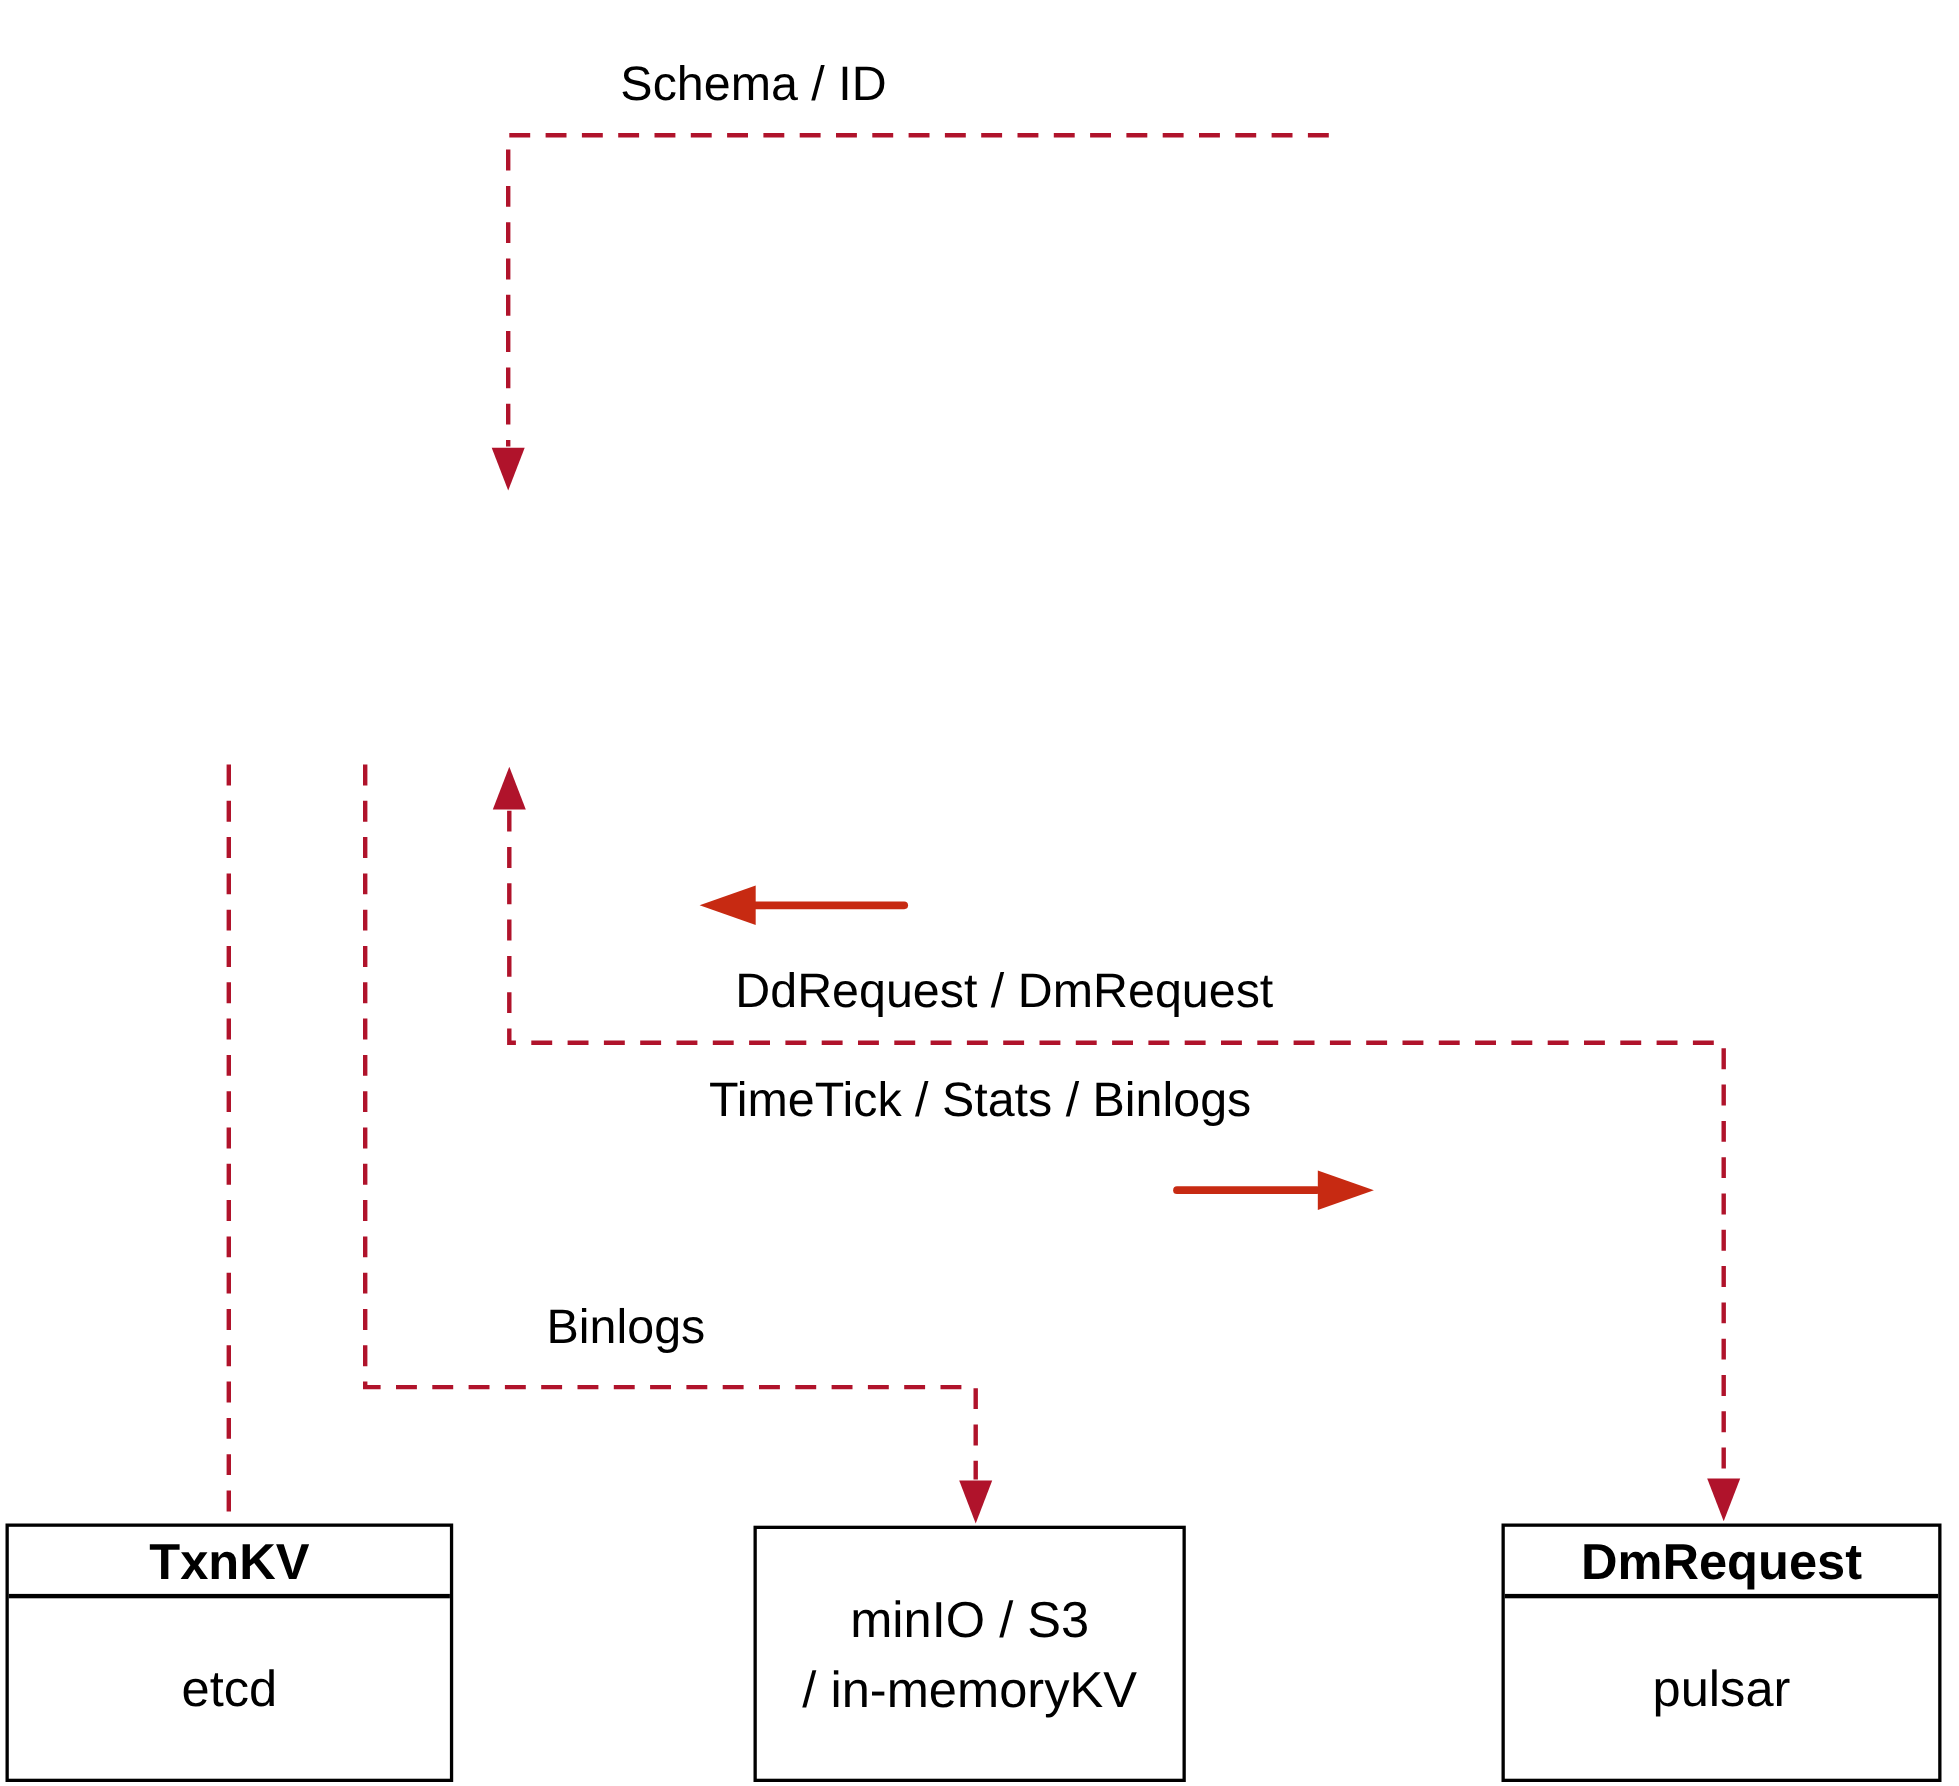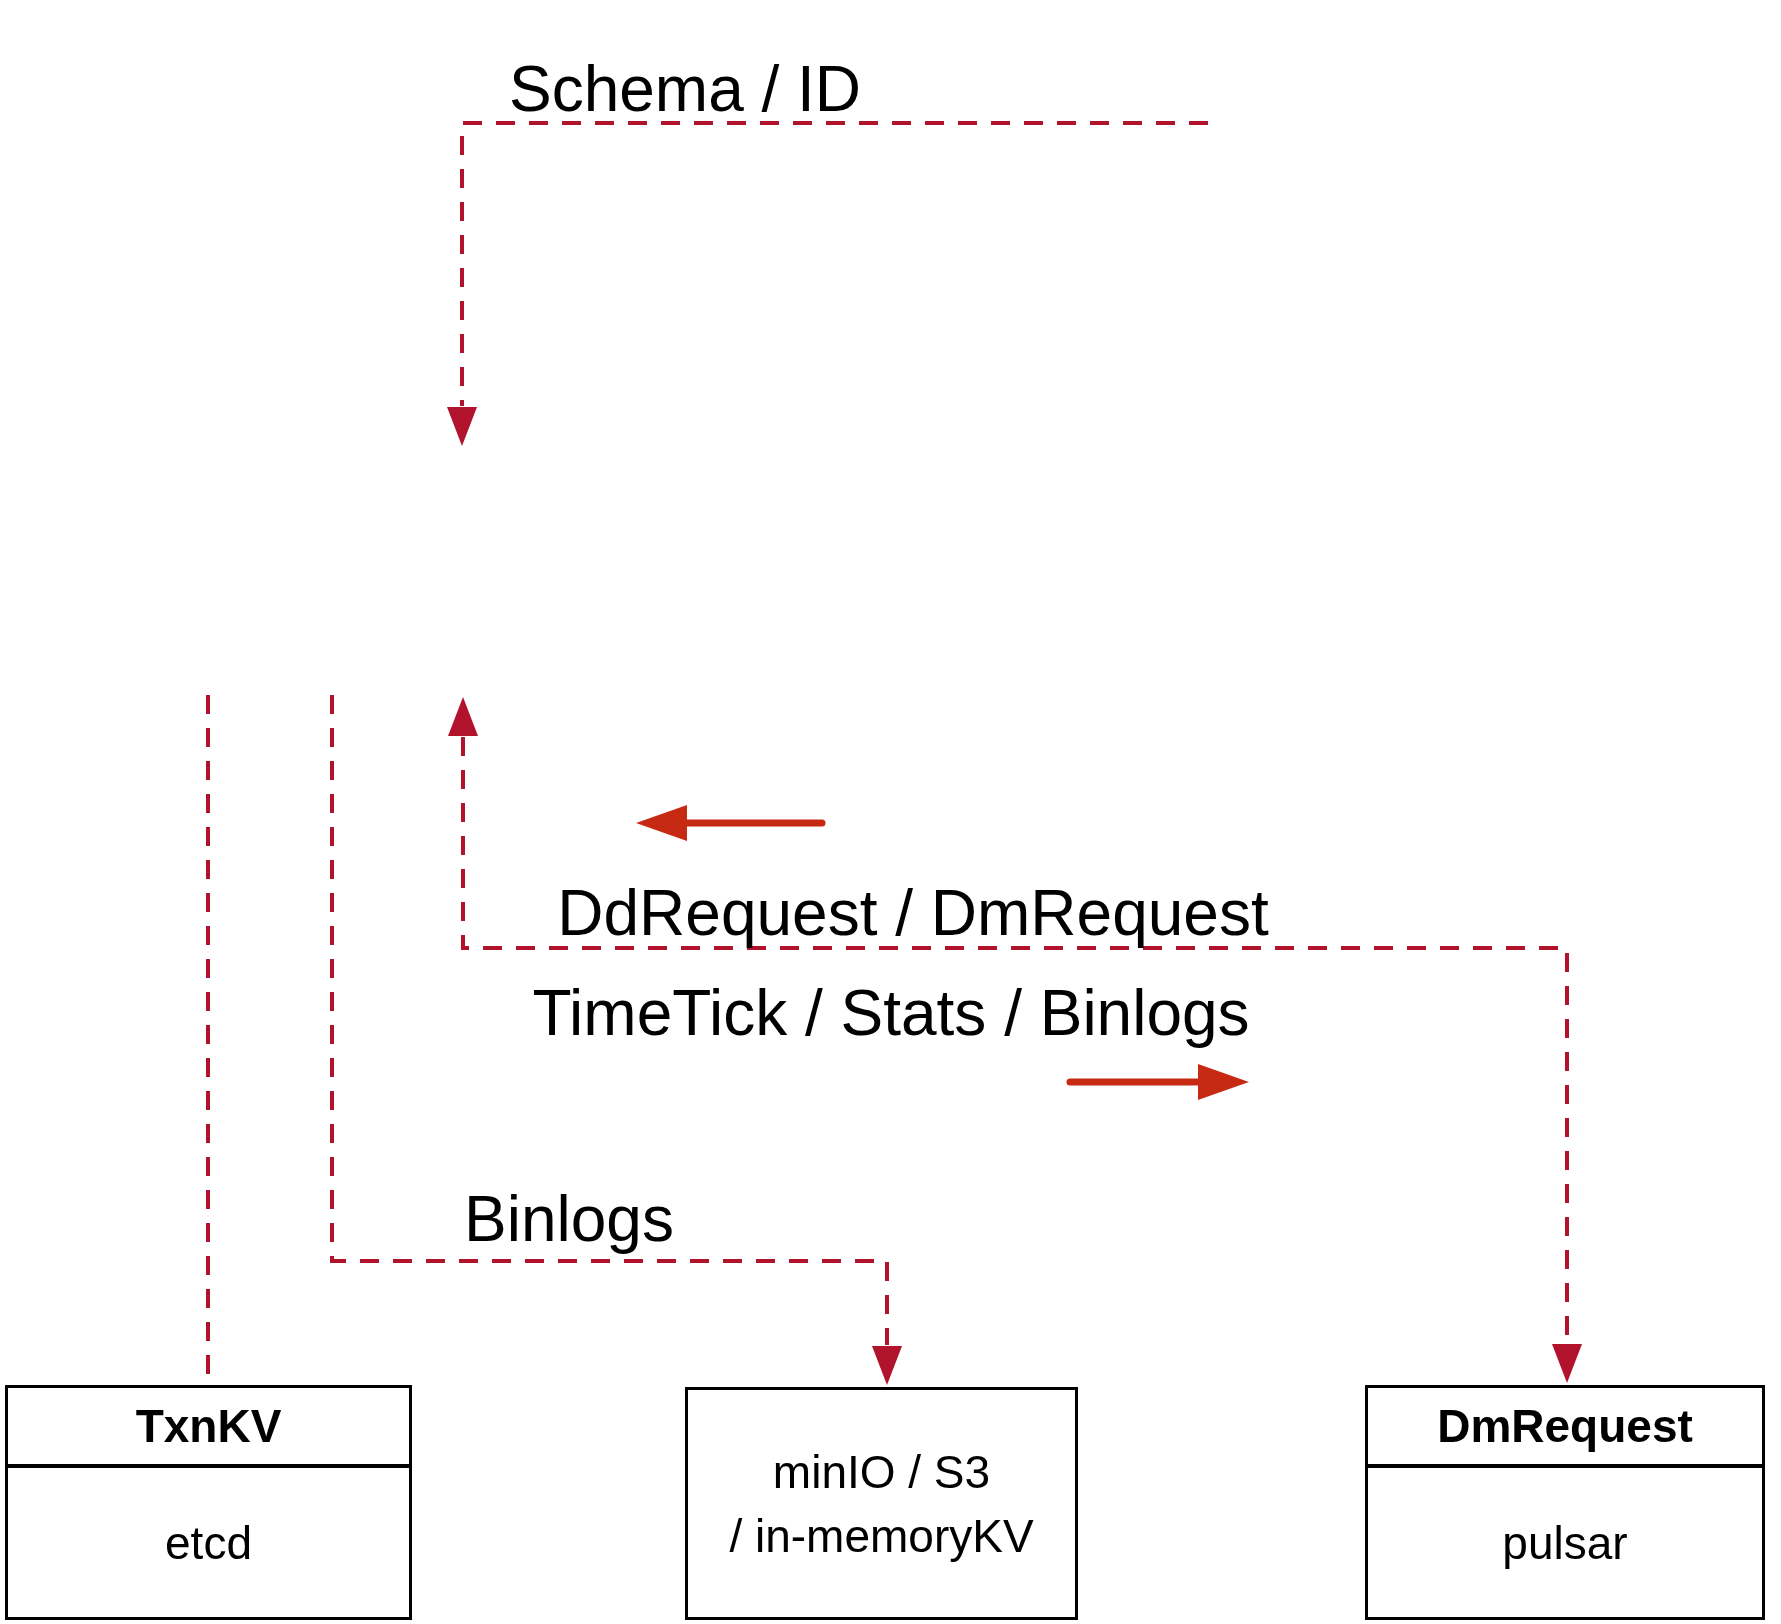--- a/index.html
+++ b/index.html
@@ -41,42 +41,42 @@
   .table-node {
     position: absolute;
     box-sizing: border-box;
     border: 3px solid var(--ink);
     background: var(--bg);
     display: flex;
     flex-direction: column;
   }
   .table-header {
     box-sizing: border-box;
-    height: 80px;
+    height: 65px;
     border-bottom: 4px solid var(--ink);
     display: flex;
     align-items: center;
     justify-content: center;
     font-weight: bold;
     font-size: 46px;
   }
   .table-body {
     flex: 1;
     display: flex;
     flex-direction: column;
     align-items: center;
     justify-content: center;
     font-size: 46px;
     line-height: 64px;
     text-align: center;
   }
   .edge-label {
     position: absolute;
     transform: translateX(-50%);
-    font-size: 64px;
+    font-size: 44px;
     white-space: nowrap;
     color: var(--ink);
   }
 </style>
 </head>
 <body>
 
 <div id="canvas">
 
   <svg class="connectors" width="1781" height="1624" viewBox="0 0 1781 1624">

